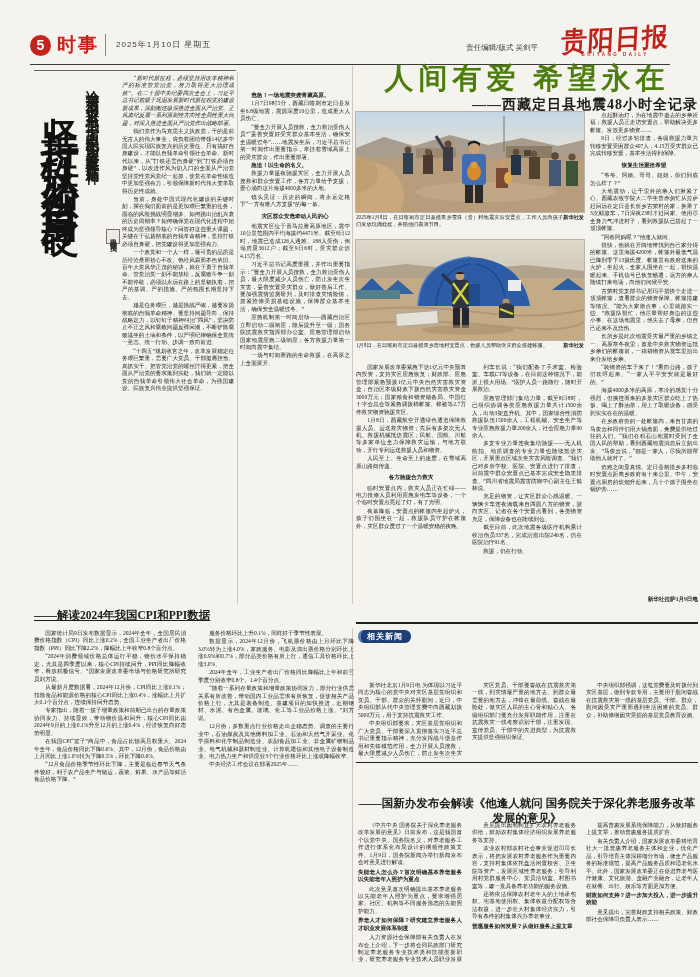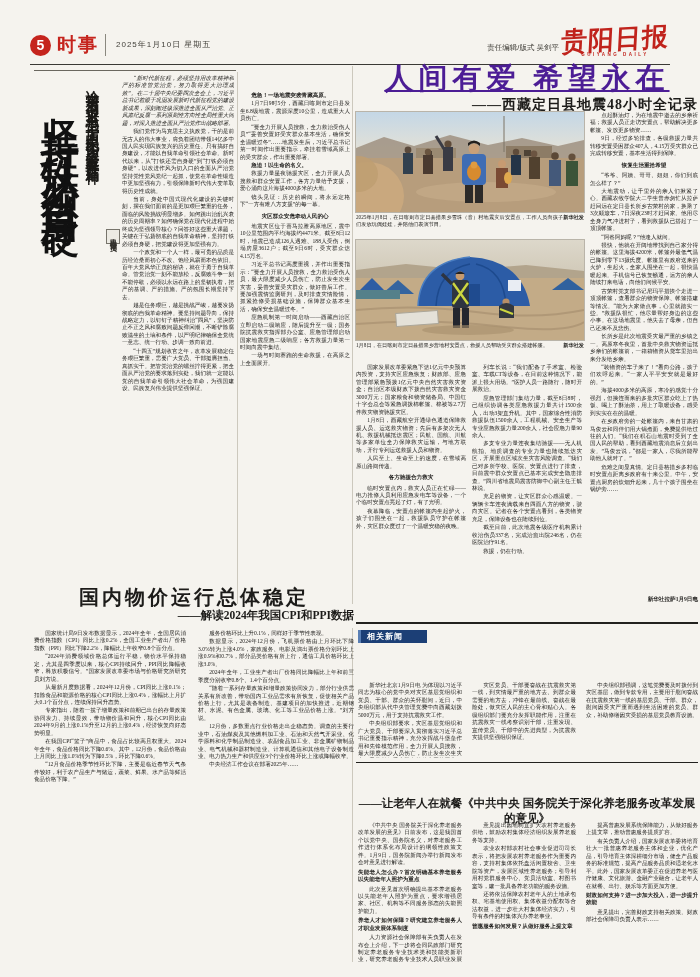--- a/index.html
+++ b/index.html
@@ -7,21 +7,21 @@
   #canvas{position:relative;width:700px;height:977px;background:#f5f3ee;overflow:hidden;
     font-family:"Liberation Serif",serif;color:#1d1c1a;margin:0 auto;}
   
   .masthead{position:absolute;left:30px;top:34px;width:640px;height:30px;border-bottom:1.5px solid #3a3935;}
   .mh-left{position:absolute;left:0;top:0;display:flex;align-items:center;gap:6px;}
   .pagenum{width:21px;height:21px;border-radius:50%;background:#c5241d;color:#fff;
     font:900 14px/21px "Liberation Sans",sans-serif;text-align:center;}
   .section{color:#c5241d;font:900 19px/22px "Liberation Sans",sans-serif;letter-spacing:2px;}
   .mh-div{width:1px;height:22px;background:#8a8largeb;background:#8a887f;}
   .mh-date{font:8px/22px "Liberation Sans",sans-serif;color:#44423c;letter-spacing:1px;padding-left:4px;}
-  .mh-editor{position:absolute;right:111px;top:9px;font:7.5px "Liberation Sans",sans-serif;color:#3c3a34;}
+  .mh-editor{position:absolute;right:132px;top:9px;font:7.5px "Liberation Sans",sans-serif;color:#3c3a34;}
   .logo{position:absolute;right:0;top:-8px;width:110px;text-align:center;}
   .logo-cn{font:900 26px/28px "Liberation Serif",serif;color:#c0231c;transform:rotate(-3deg) skewX(-6deg);letter-spacing:1px;}
   .logo-en{font:700 4.5px "Liberation Sans",sans-serif;color:#c0231c;letter-spacing:2.5px;margin-top:-2px;}
   
   .bodytxt{font-size:5.6px;line-height:1.33;text-align:justify;overflow:hidden;}
   .bodytxt p{margin:0 0 1px 0;text-indent:2em;}
   .bodytxt p.head{text-indent:0;text-align:center;font-weight:700;font-family:"Liberation Sans",sans-serif;margin:4px 0 3px;}
   .bodytxt p.lead{font-weight:700;}
   .bodytxt p.quote{font-style:italic;color:#23221f;}
   .bodytxt p.bold{font-weight:700;font-family:"Liberation Sans",sans-serif;text-indent:0;margin:2px 0;}
@@ -34,45 +34,45 @@
     font:900 38px "Liberation Sans",sans-serif;letter-spacing:13px;color:#111;}
   .vkicker{position:absolute;left:49px;top:8px;height:480px;writing-mode:vertical-rl;
     font:700 13.5px "Liberation Serif",serif;letter-spacing:3px;color:#1a1916;}
   .vbyline{position:absolute;left:72px;top:158px;writing-mode:vertical-rl;
     font:700 7px "Liberation Sans",sans-serif;border:1px solid #77746b;background:#eceae3;
     padding:3px 1px;letter-spacing:1px;color:#33312c;}
   .lead-body{position:absolute;left:88px;top:4px;width:112px;height:510px;}
   
   .q-colA{position:absolute;left:240px;top:92px;width:110px;height:514px;}
   .q-title{position:absolute;left:356px;top:62px;width:342px;text-align:center;
-    font:900 29px/32px "Liberation Sans",sans-serif;letter-spacing:5px;color:#4c1d95;text-decoration:underline;}
+    font:900 29px/32px "Liberation Sans",sans-serif;letter-spacing:5px;color:#4d7c0f;}
   .q-sub{position:absolute;left:356px;top:96px;width:342px;text-align:right;
     font:700 14px "Liberation Serif",serif;letter-spacing:1px;}
   .photo{position:absolute;left:356px;width:228px;height:100px;background:#ccc;box-shadow:0 0 0 1px #b9b4a9;}
   .photo svg{display:block;}
   .cap1{position:absolute;left:356px;top:214px;width:228px;}
   .cap2{position:absolute;left:356px;top:342px;width:228px;}
   .q-colB{position:absolute;left:356px;top:364px;width:110px;height:242px;}
   .q-colC{position:absolute;left:472px;top:364px;width:110px;height:242px;}
   .q-colD{position:absolute;left:590px;top:112px;width:108px;height:484px;}
   .q-credit{position:absolute;left:590px;top:596px;width:108px;}
   
   .vrule{position:absolute;width:1px;background:#ccc8bd;}
   .hrule{position:absolute;height:2px;background:#22211e;}
   .hrule.thin{height:1px;}
   
   .cpi-title{position:absolute;left:34px;top:584px;width:320px;text-align:center;
     font:900 20px "Liberation Serif",serif;letter-spacing:3px;}
-  .cpi-sub{position:absolute;left:34px;top:608px;width:320px;text-align:right;
-    font:700 11.5px "Liberation Serif",serif;}
+  .cpi-sub{position:absolute;left:34px;top:608px;width:320px;text-align:left;
+    font:700 11.5px "Liberation Serif",serif;text-decoration:underline;}
   .cpi-c1{position:absolute;left:34px;top:630px;width:152px;height:332px;}
   .cpi-c2{position:absolute;left:198px;top:630px;width:156px;height:332px;}
   
   .rel-tag{position:absolute;left:358px;top:630px;background:#1c3f76;color:#fff;
-    font:700 8px/13px "Liberation Sans",sans-serif;padding:0 24px 0 6px;border-left:3px solid #5a7fb4;letter-spacing:1px;}
+    font:700 8px/13px "Liberation Sans",sans-serif;padding:0 8px 0 6px;border-left:3px solid #5a7fb4;letter-spacing:1px;border-radius:6px;}
   .rel-title{position:absolute;left:356px;top:648px;width:342px;text-align:center;
     font:900 13.5px/17px "Liberation Sans",sans-serif;color:#0f0e0d;}
   .rel-c1{position:absolute;left:358px;top:682px;width:104px;height:76px;}
   .rel-c2{position:absolute;left:472px;top:682px;width:104px;height:76px;}
   .rel-c3{position:absolute;left:586px;top:682px;width:112px;height:76px;}
   
   .eld-title{position:absolute;left:356px;top:768px;width:342px;text-align:center;
     font:900 21px "Liberation Sans",sans-serif;letter-spacing:2px;}
   .eld-sub{position:absolute;left:356px;top:796px;width:342px;text-align:center;
     font:700 11.5px/15px "Liberation Serif",serif;}
@@ -268,21 +268,20 @@
       <p>危难之间显真情。定日县格措乡多村临时安置点距离乡政府有十来公里。中午，安置点厨房的炊烟升起来，几十个孩子围坐在锅炉旁……</p>
     </div>
   <div class="q-credit credit">新华社拉萨1月9日电</div>
 
   <div class="vrule" style="left:237px;top:72px;height:532px;"></div>
   <div class="vrule" style="left:352px;top:66px;height:538px;"></div>
   <div class="vrule" style="left:352px;top:628px;height:334px;"></div>
   <div class="hrule" style="left:356px;top:622px;width:342px;"></div>
   <div class="hrule thin" style="left:356px;top:762px;width:342px;"></div>
 
-  <div class="cpi-title">国内物价运行总体稳定</div>
   <div class="cpi-sub">——解读2024年我国CPI和PPI数据</div>
   <div class="cpi-c1 bodytxt">
       <p>国家统计局9日发布数据显示，2024年全年，全国居民消费价格指数（CPI）同比上涨0.2%，全国工业生产者出厂价格指数（PPI）同比下降2.2%，降幅比上年收窄0.8个百分点。</p>
       <p>“2024年消费领域价格总体运行平稳，物价水平保持稳定，尤其是四季度以来，核心CPI持续回升，PPI同比降幅收窄，释放积极信号。”国家发展改革委市场与价格研究所研究员刘方说。</p>
       <p>从最新月度数据看，2024年12月份，CPI同比上涨0.1%；扣除食品和能源价格的核心CPI同比上涨0.4%，涨幅比上月扩大0.1个百分点，连续保持回升态势。</p>
       <p>专家指出，随着一揽子增量政策和前期已出台的存量政策协同发力、持续显效，带动物价温和回升，核心CPI同比由2024年9月的上涨0.1%升至12月的上涨0.4%，经济恢复向好态势明显。</p>
       <p>在我国CPI“篮子”商品中，食品占比较高且权重大。2024年全年，食品价格同比下降0.6%。其中，12月份，食品价格由上月同比上涨1.0%转为下降0.5%，环比下降0.6%。</p>
       <p>“12月食品价格季节性环比下降，主要是临近春节天气条件较好，利于农产品生产与储运，蔬菜、鲜果、水产品等鲜活食品价格下降。”</p>
     </div>
   <div class="cpi-c2 bodytxt">
@@ -299,21 +298,21 @@
       <p>新华社北京1月9日电  为体现以习近平同志为核心的党中央对灾区基层党组织和党员、干部、群众的关怀慰问，近日，中央组织部从代中央管理党费中向西藏划拨5000万元，用于支持抗震救灾工作。</p>
       <p>中央组织部要求，灾区基层党组织和广大党员、干部要深入贯彻落实习近平总书记重要指示精神，充分发挥战斗堡垒作用和先锋模范作用，全力开展人员搜救，最大限度减少人员伤亡，防止发生次生灾害，妥善做好受灾群众转移安置等工作，确保安全温暖过冬。</p>
     </div>
   <div class="rel-c2 bodytxt">
       <p>灾区党员、干部要奋战在抗震救灾第一线，到灾情最严重的地方去、到群众最需要的地方去，冲锋在最前线、奋战在最险处，做灾区人民的主心骨和贴心人。各级组织部门要充分发挥职能作用，注重在抗震救灾一线考察识别干部，注重发现、宣传党员、干部中的先进典型，为抗震救灾提供坚强组织保证。</p>
     </div>
   <div class="rel-c3 bodytxt">
       <p>中央组织部强调，这笔党费要及时拨付到灾区基层，做到专款专用，主要用于慰问奋战在抗震救灾第一线的基层党员、干部、群众，慰问因受灾严重而遇到生活困难的党员、群众，补助修缮因灾受损的基层党员教育设施。</p>
     </div>
 
-  <div class="eld-sub">——让老年人在就餐《中共中央 国务院关于深化养老服务改革发展的意见》</div>
+  <div class="eld-sub">——国新办发布会解读《他逢人就问 国务院关于深化养老服务改革发展的意见》</div>
   <div class="eld-c1 bodytxt">
       <p>《中共中央 国务院关于深化养老服务改革发展的意见》日前发布，这是我国首个以党中央、国务院名义，对养老服务工作进行体系化布局设计的纲领性政策文件。1月9日，国务院新闻办举行新闻发布会对意见进行解读。</p>
       <p class="bold">失能老人怎么办？首次明确基本养老服务以失能老年人照护为重点</p>
       <p>此次意见首次明确提出基本养老服务以失能老年人照护为重点，要求增强居家、社区、机构等不同服务形态的失能照护能力。</p>
       <p class="bold">养老人才如何保障？研究建立养老服务人才职业发展体系制度</p>
       <p>人力资源社会保障部有关负责人在发布会上介绍，下一步将会同民政部门研究制定养老服务专业技术类和技能类新职业，研究养老服务专业技术人员职业发展制度，进一步畅通其职业发展通道。</p>
     </div>
   <div class="eld-c2 bodytxt">
       <p>意见提出因地制宜扩大农村养老服务供给，鼓励农村集体经济组织发展养老服务等支持。</p>
       <p>农业农村部农村社会事业促进司司长表示，将把发展农村养老服务作为重要内容，支持村集体依托盘活闲置校舍、卫生院等资产，发展区域性养老服务；引导利用村党群服务中心、党员活动室、村图书室等，建一批具备养老功能的服务设施。</p>

